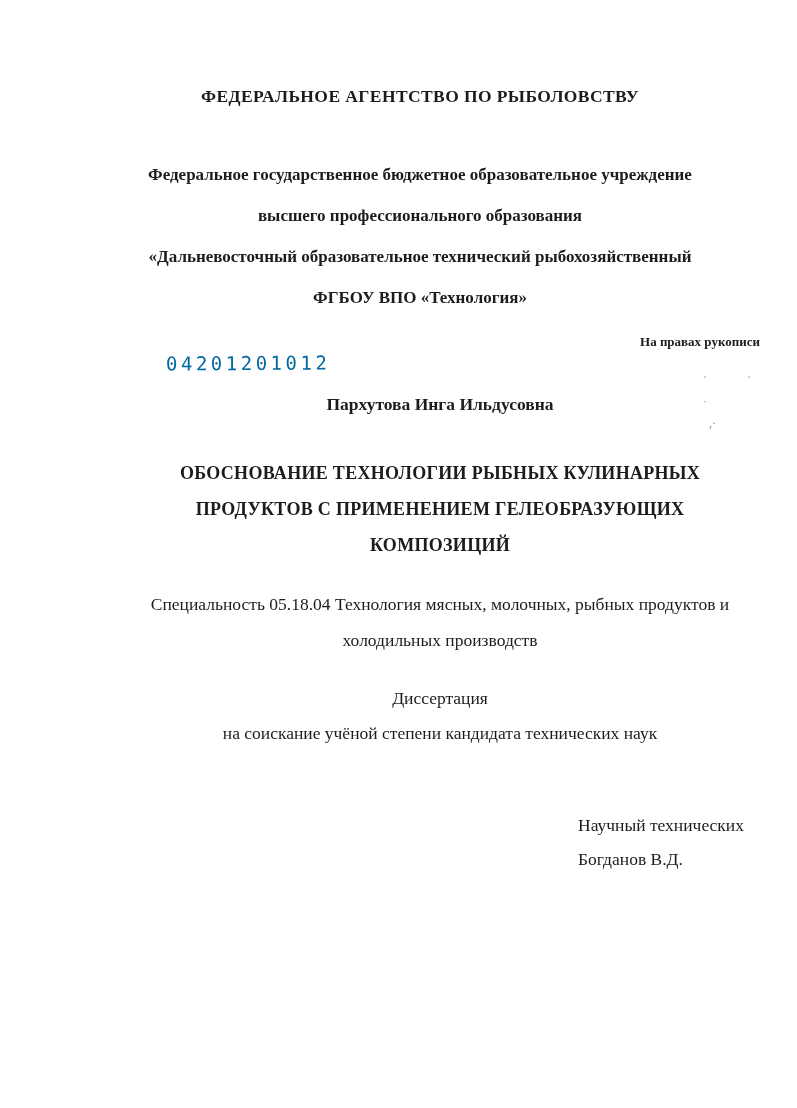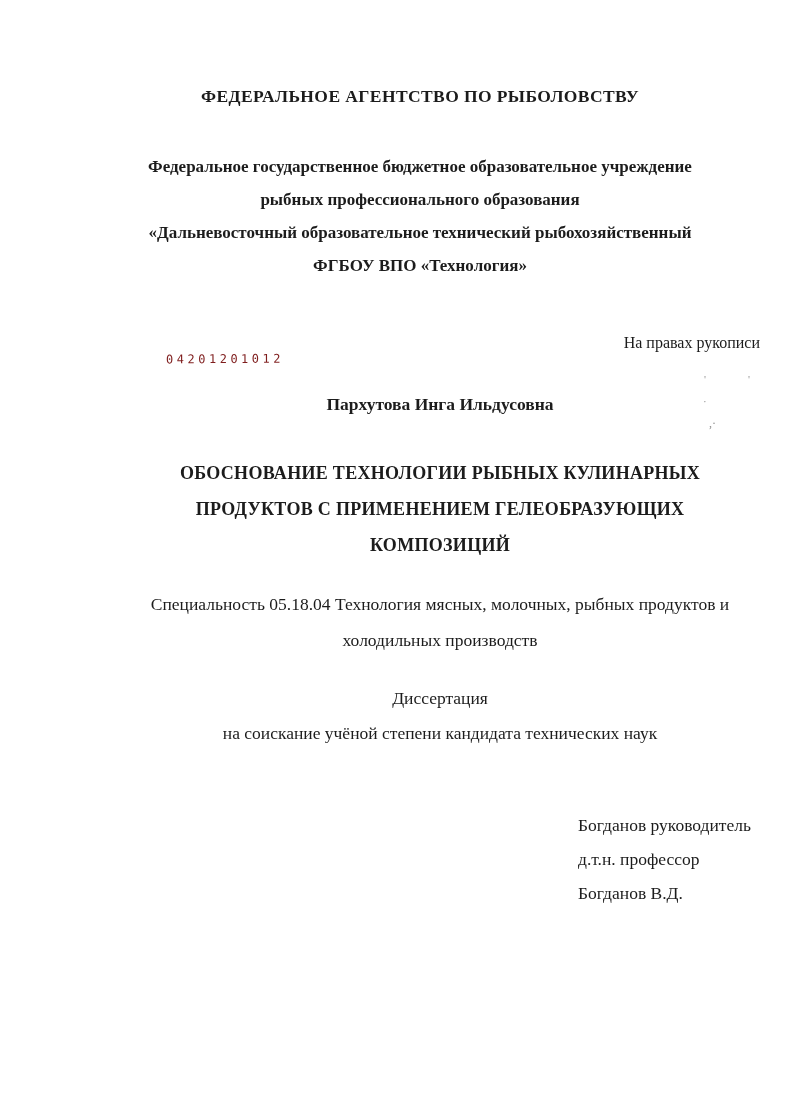--- a/index.html
+++ b/index.html
@@ -30,37 +30,39 @@
     letter-spacing: 0.4px;
   }
   .org-block {
     top: 150px;
     left: 60px;
     font-weight: bold;
     font-size: 17px;
   }
   .org-block .line {
     line-height: 33px;
+    margin-top: 8px;
   }
   .manuscript {
     position: absolute;
     top: 334px;
     left: 400px;
     width: 360px;
     text-align: right;
-    font-size: 16px;
+    font-size: 13px;
+    font-weight: bold;
   }
   .stamp {
     position: absolute;
     top: 352px;
     left: 166px;
     font-family: "DejaVu Sans Mono", monospace;
-    font-size: 12px;
+    font-size: 19px;
     letter-spacing: 3.5px;
-    color: #7f1d1d;
+    color: #0369a1;
     transform: rotate(-0.4deg);
   }
   .author {
     top: 394px;
     font-weight: bold;
     font-size: 17.5px;
   }
   .title-block {
     top: 455px;
     font-weight: bold;
@@ -116,21 +118,21 @@
 </style>
 </head>
 <body>
 
 <div class="page">
 
   <div class="centered agency">ФЕДЕРАЛЬНОЕ АГЕНТСТВО ПО РЫБОЛОВСТВУ</div>
 
   <div class="centered org-block">
     <div class="line">Федеральное государственное бюджетное образовательное учреждение</div>
-    <div class="line">рыбных профессионального образования</div>
+    <div class="line">высшего профессионального образования</div>
     <div class="line">«Дальневосточный образовательное технический рыбохозяйственный</div>
     <div class="line">ФГБОУ ВПО «Технология»</div>
   </div>
 
   <div class="manuscript">На правах рукописи</div>
 
   <div class="stamp">04201201012</div>
 
   <div class="centered author">Пархутова Инга Ильдусовна</div>
 
@@ -144,22 +146,21 @@
     <div class="line">Специальность 05.18.04 Технология мясных, молочных, рыбных продуктов и</div>
     <div class="line">холодильных производств</div>
   </div>
 
   <div class="centered diss-block">
     <div class="line">Диссертация</div>
     <div class="line">на соискание учёной степени кандидата технических наук</div>
   </div>
 
   <div class="supervisor-block">
-    <div class="line">Богданов руководитель</div>
-    <div class="line">д.т.н. профессор</div>
+    <div class="line">Научный технических</div>
     <div class="line">Богданов В.Д.</div>
   </div>
 
   <div class="centered city-year">
     <div class="line">Владивосток</div>
     <div class="line">2012</div>
   </div>
 
   <span class="artifact a1">'</span>
   <span class="artifact a2">'</span>

